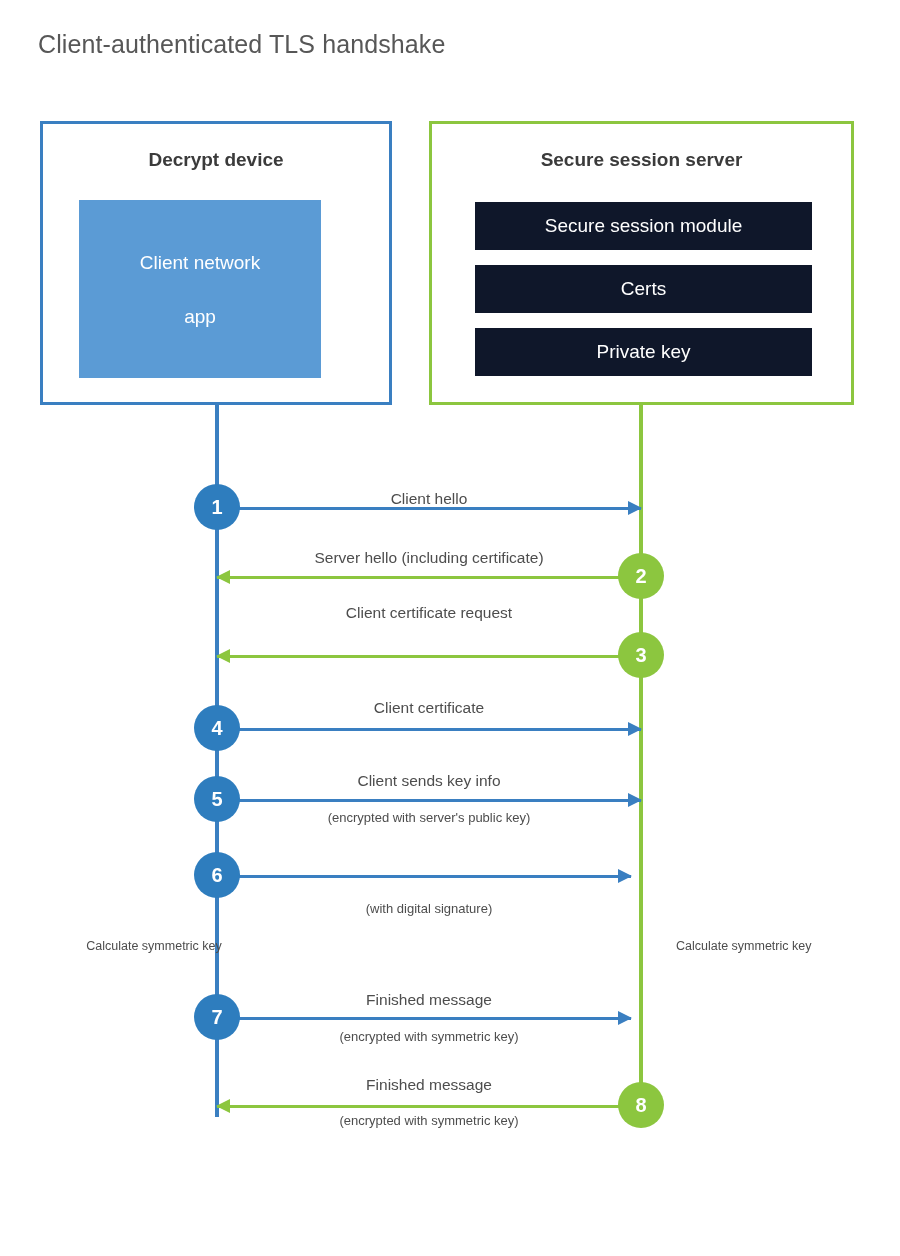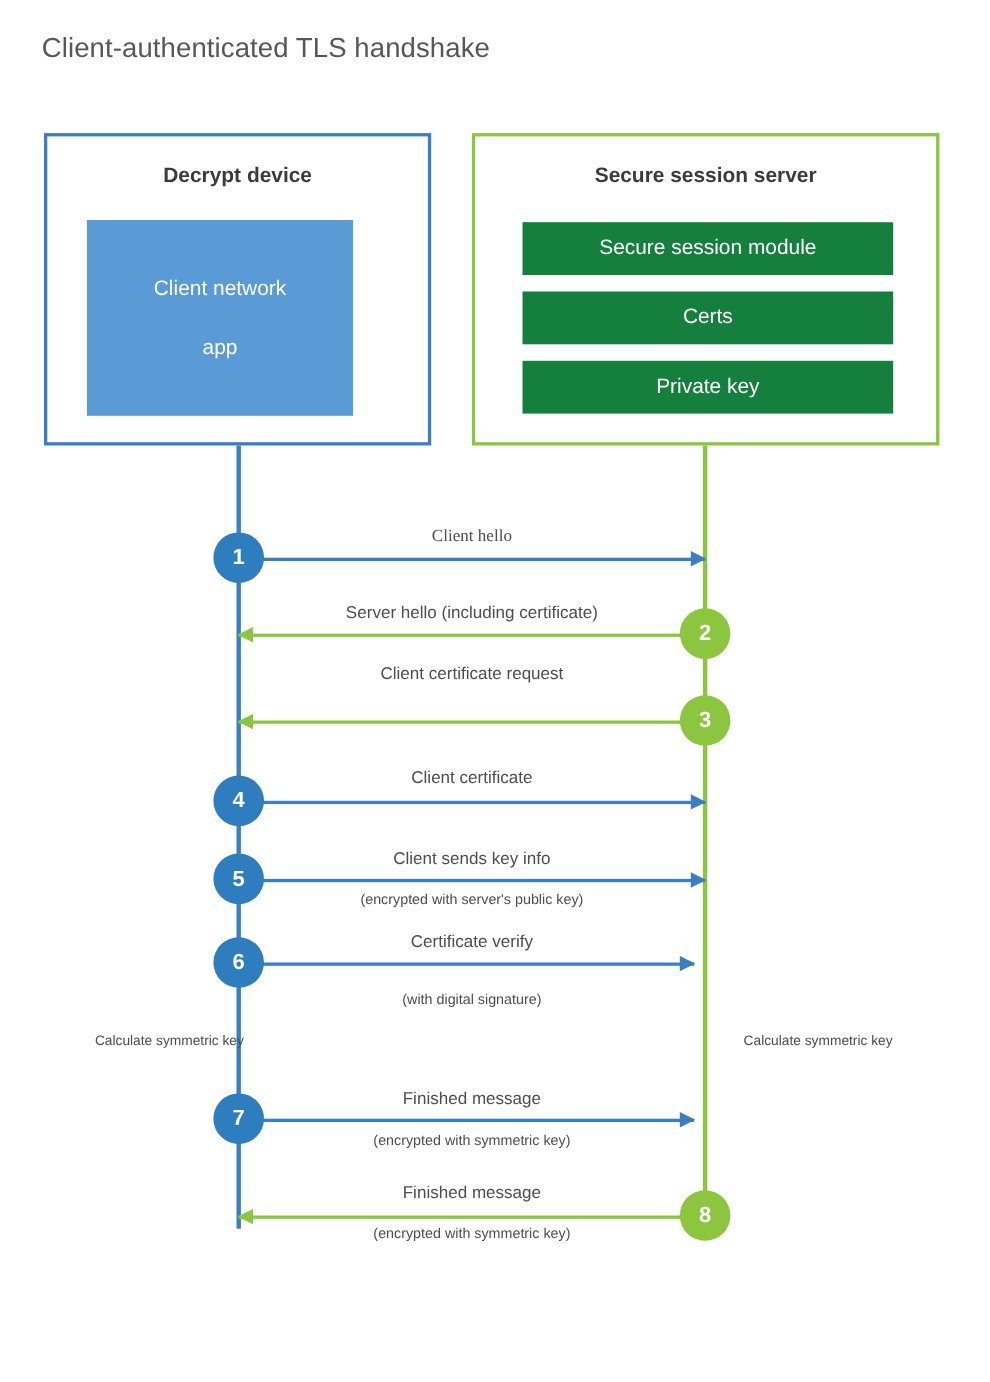--- a/index.html
+++ b/index.html
@@ -82,21 +82,21 @@
     justify-content: center;
   }
   .client-app-box span { display: block; padding: 0 10px; }
 
   
   .server-bar {
     position: absolute;
     left: 43px;
     width: 337px;
     height: 48px;
-    background: #15803d;
+    background: #0f172a;
     color: #ffffff;
     font-size: 19px;
     display: flex;
     align-items: center;
     justify-content: center;
   }
   .server-bar.b0 { top: 78px; }
   .server-bar.b1 { top: 141px; }
   .server-bar.b2 { top: 204px; }
 
@@ -213,21 +213,21 @@
     <div class="server-bar b2">Private key</div>
   </div>
 
   <div class="lifeline client"></div>
   <div class="lifeline server"></div>
 
   <div class="arrow to-right" style="left:217px; top:507px; width:424px;">
     <div class="shaft"></div>
     <div class="head"></div>
   </div>
-  <div class="msg-label" style="left:217px; top:479px; width:424px;font-family:Liberation Serif, serif;">Client hello</div>
+  <div class="msg-label" style="left:217px; top:490px; width:424px;">Client hello</div>
   <div class="step-badge blue" style="top:484px;">1</div>
 
   <div class="arrow to-left" style="left:217px; top:576px; width:424px;">
     <div class="shaft"></div>
     <div class="head"></div>
   </div>
   <div class="msg-label" style="left:217px; top:549px; width:424px;">Server hello (including certificate)</div>
   <div class="step-badge green" style="top:553px;">2</div>
 
   <div class="arrow to-left" style="left:217px; top:655px; width:424px;">
@@ -249,21 +249,20 @@
     <div class="head"></div>
   </div>
   <div class="msg-label" style="left:217px; top:772px; width:424px;">Client sends key info</div>
   <div class="msg-sub" style="left:217px; top:810px; width:424px;">(encrypted with server's public key)</div>
   <div class="step-badge blue" style="top:776px;">5</div>
 
   <div class="arrow to-right" style="left:217px; top:875px; width:414px;">
     <div class="shaft"></div>
     <div class="head"></div>
   </div>
-  <div class="msg-label" style="left:217px; top:848px; width:424px;">Certificate verify</div>
   <div class="msg-sub" style="left:217px; top:885px; width:424px;margin-top:16px;">(with digital signature)</div>
   <div class="step-badge blue" style="top:852px;">6</div>
 
   <div class="arrow to-right" style="left:217px; top:1017px; width:414px;">
     <div class="shaft"></div>
     <div class="head"></div>
   </div>
   <div class="msg-label" style="left:217px; top:991px; width:424px;">Finished message</div>
   <div class="msg-sub" style="left:217px; top:1029px; width:424px;">(encrypted with symmetric key)</div>
   <div class="step-badge blue" style="top:994px;">7</div>

